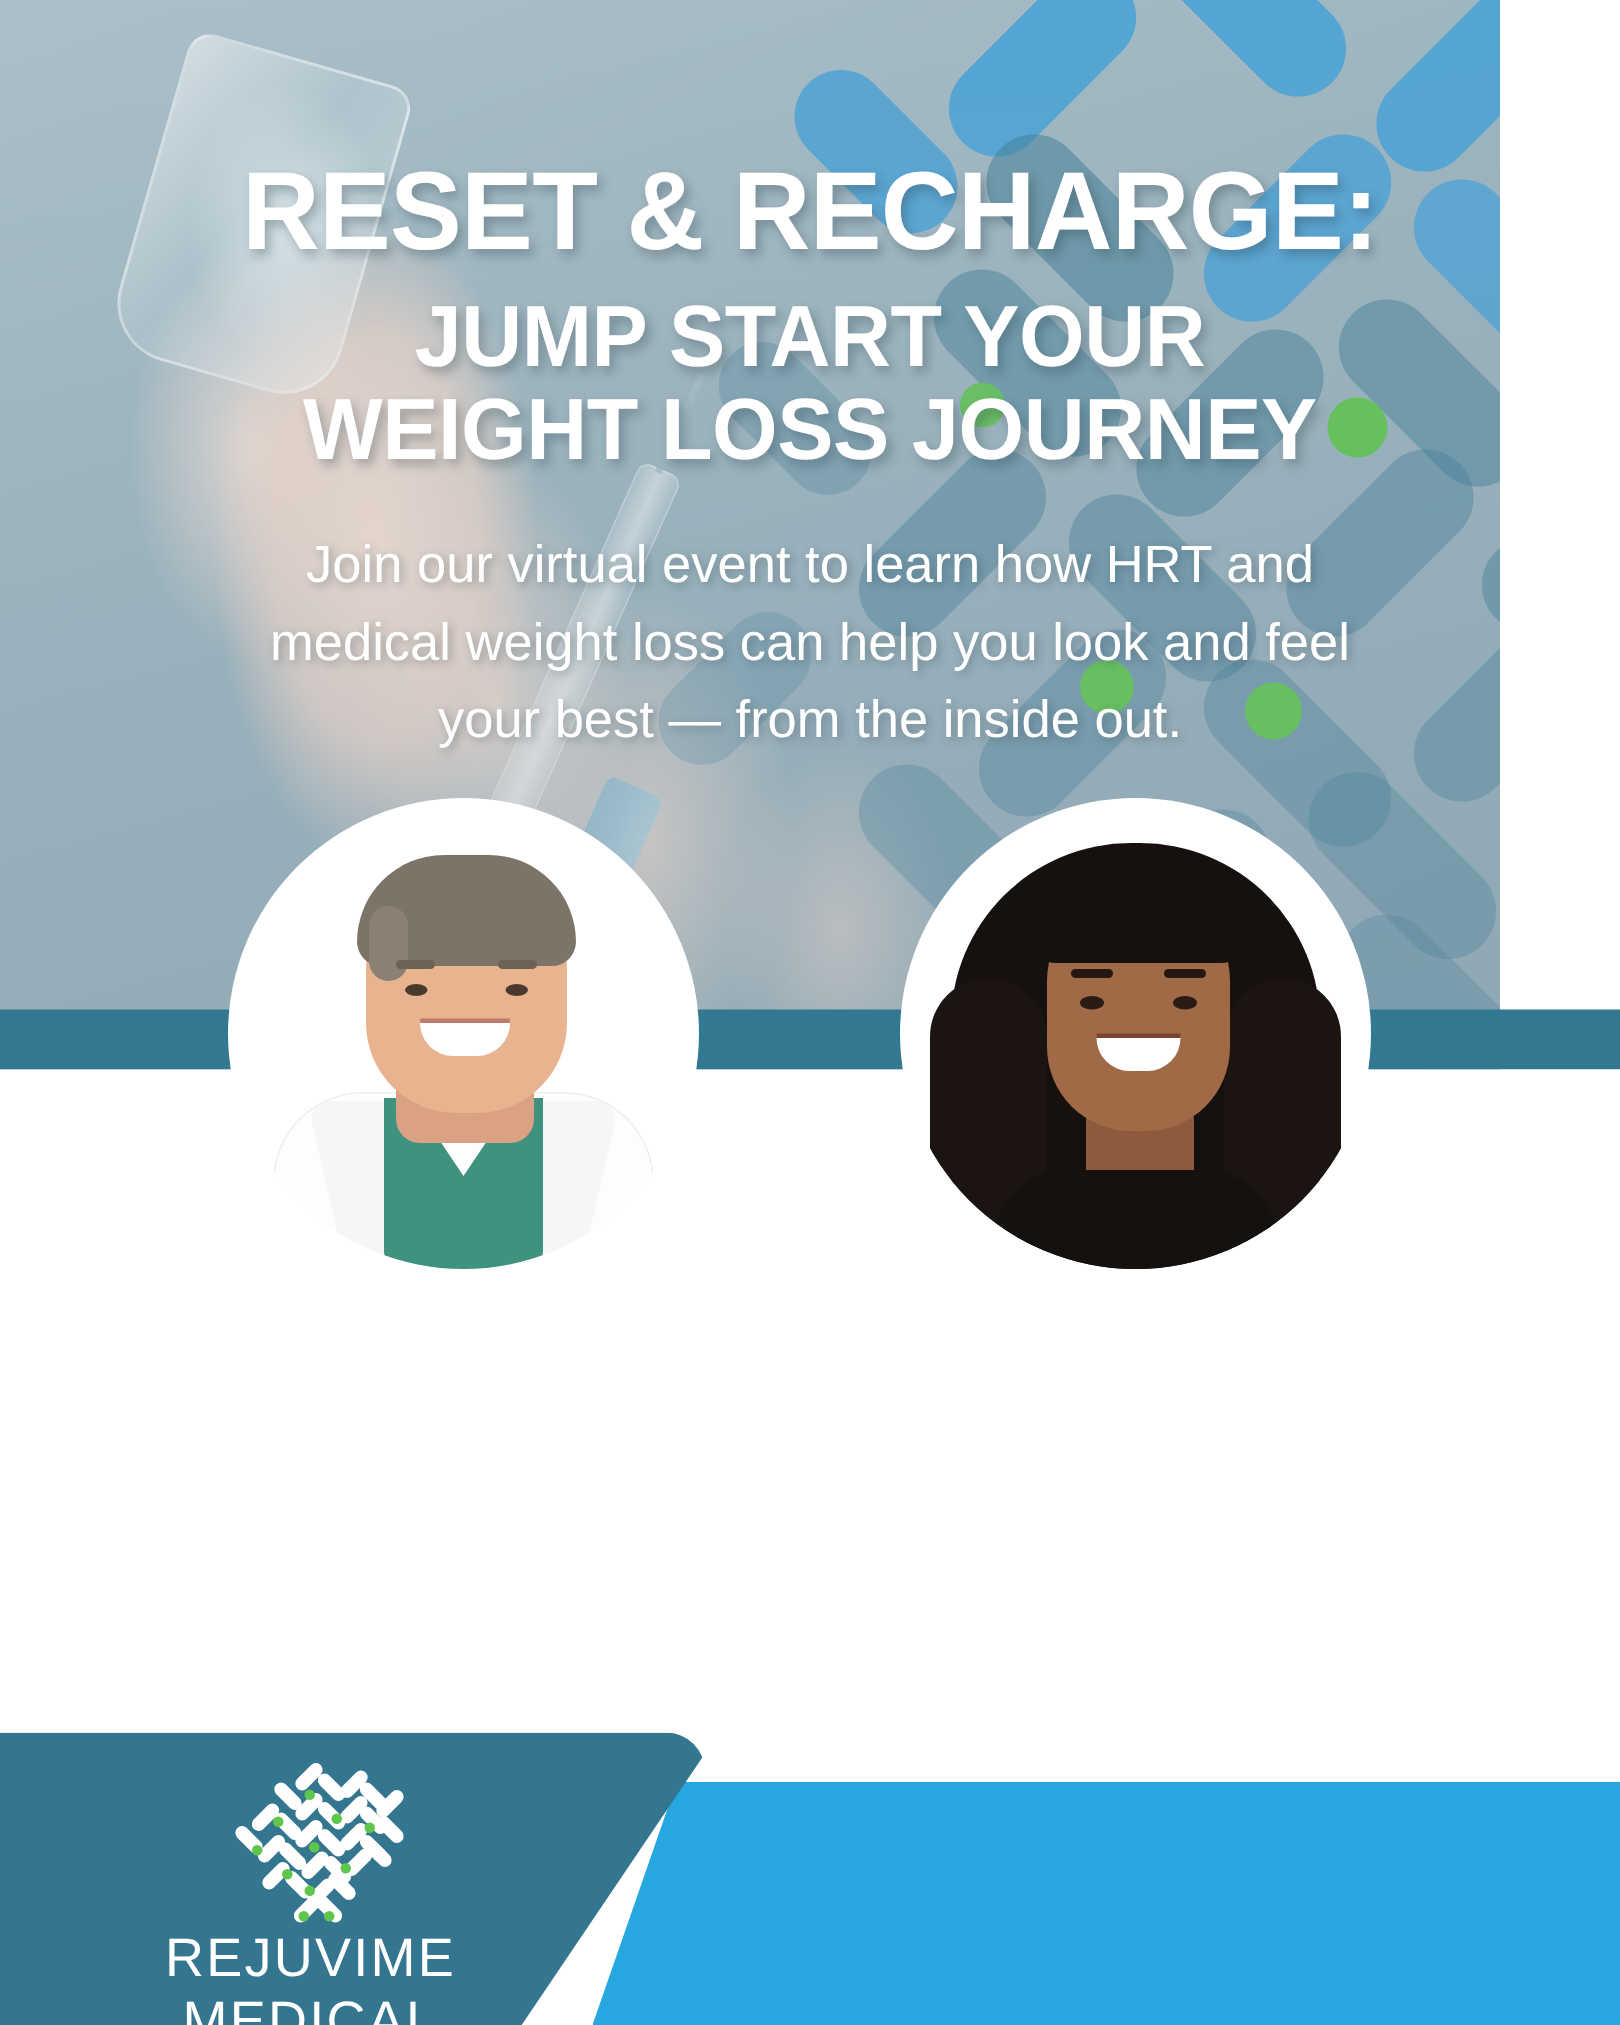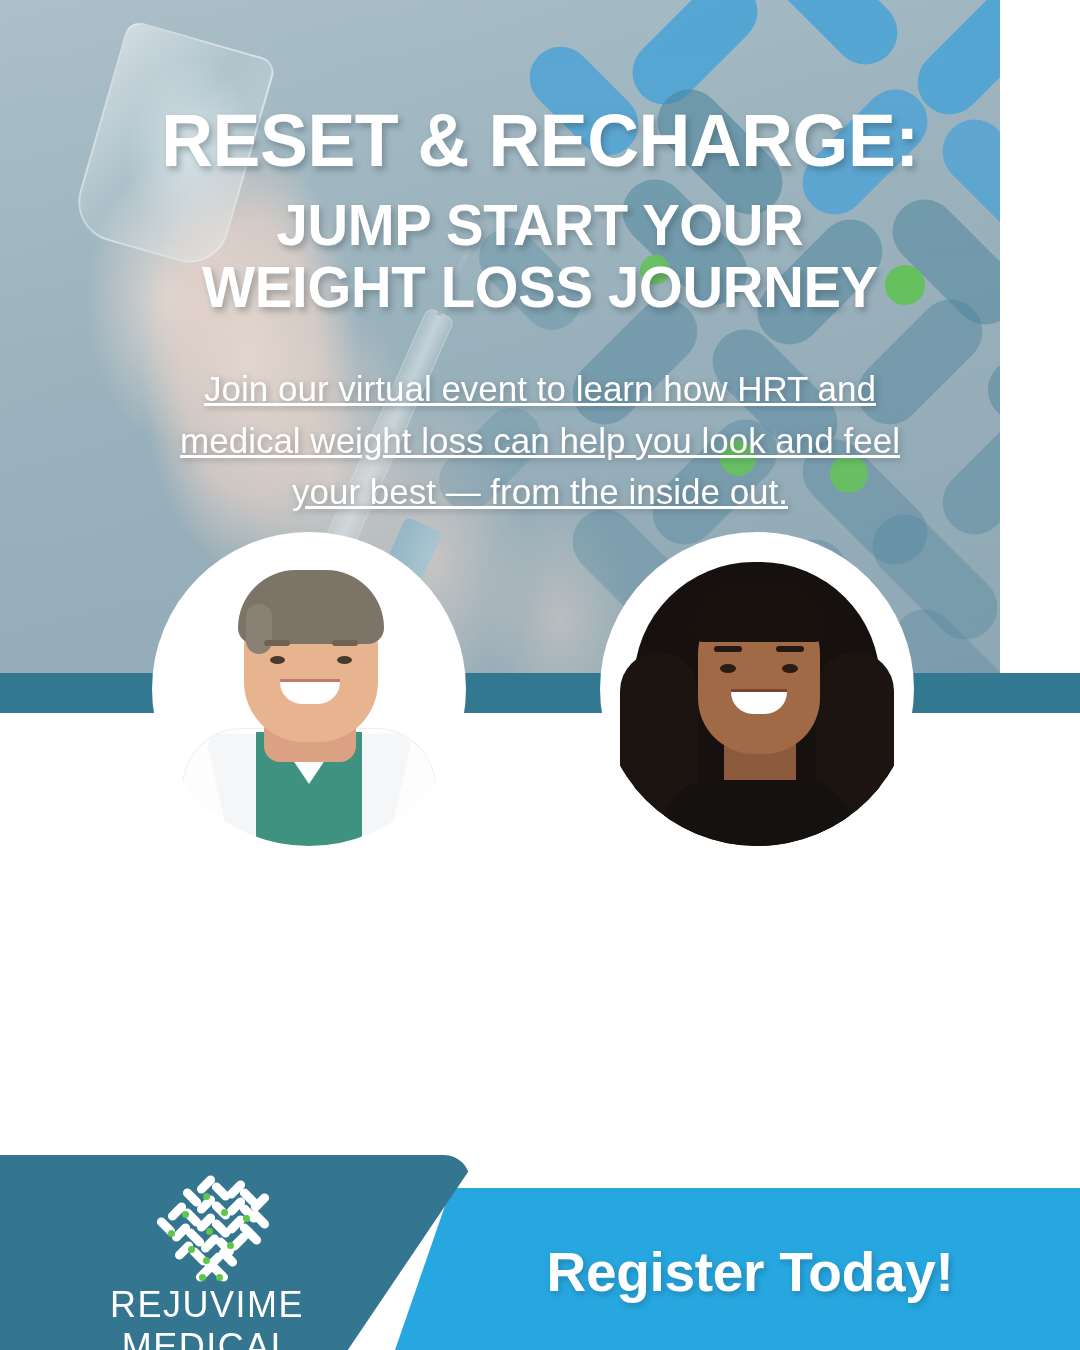--- a/index.html
+++ b/index.html
@@ -43,22 +43,22 @@
 
   .hero-text{position:absolute;left:0;top:0;width:1080px;text-align:center;z-index:6;}
   .h1{margin:0;padding-top:106px;color:#fff;font-size:74px;line-height:.95;
       font-weight:700;letter-spacing:-.5px;
       font-family:"Liberation Sans Narrow","Liberation Sans",sans-serif;
       transform:scaleX(.97);text-shadow:3px 4px 7px rgba(40,60,70,.33);}
   .h2{margin:0;padding-top:18px;color:#fff;font-size:58px;line-height:1.06;
       font-weight:700;letter-spacing:-.3px;
       font-family:"Liberation Sans Narrow","Liberation Sans",sans-serif;
       transform:scaleX(.97);text-shadow:3px 4px 7px rgba(40,60,70,.33);}
-  .sub{margin:12px auto;padding-top:34px;width:790px;color:#fff;font-size:35px;
-      line-height:1.47;font-weight:400;text-shadow:2px 2px 6px rgba(40,60,70,.35);text-decoration:underline;}
+  .sub{margin:0 auto;padding-top:34px;width:790px;color:#fff;font-size:35px;
+      line-height:1.47;font-weight:400;text-shadow:2px 2px 6px rgba(40,60,70,.35);}
 
   
   .band{position:absolute;left:0;top:673px;width:1080px;height:40px;background:#337891;z-index:2;}
 
   
   .white{position:absolute;left:0;top:713px;width:1080px;height:442px;background:#fff;z-index:3;}
 
   .portrait{position:absolute;width:314px;height:314px;border-radius:50%;
             background:#fff;overflow:hidden;z-index:5;}
   .p1{left:152px;top:532px;}
@@ -318,14 +318,13 @@
         <div class="lg" style="left:46px;top:68.08px"></div>
         <div class="lg" style="left:84.64px;top:64.4px"></div>
         <div class="lg" style="left:57.04px;top:95.68px"></div>
         <div class="lg" style="left:73.60000000000001px;top:95.68px"></div>
         <div class="lg" style="left:60.720000000000006px;top:79.12px"></div>
       </div>
     <div class="logo-word">REJUVIME  MEDICAL</div>
 
   </div>
 
-  <div class="cta">Register Today!</div>
 </div>
 
 </body></html>

